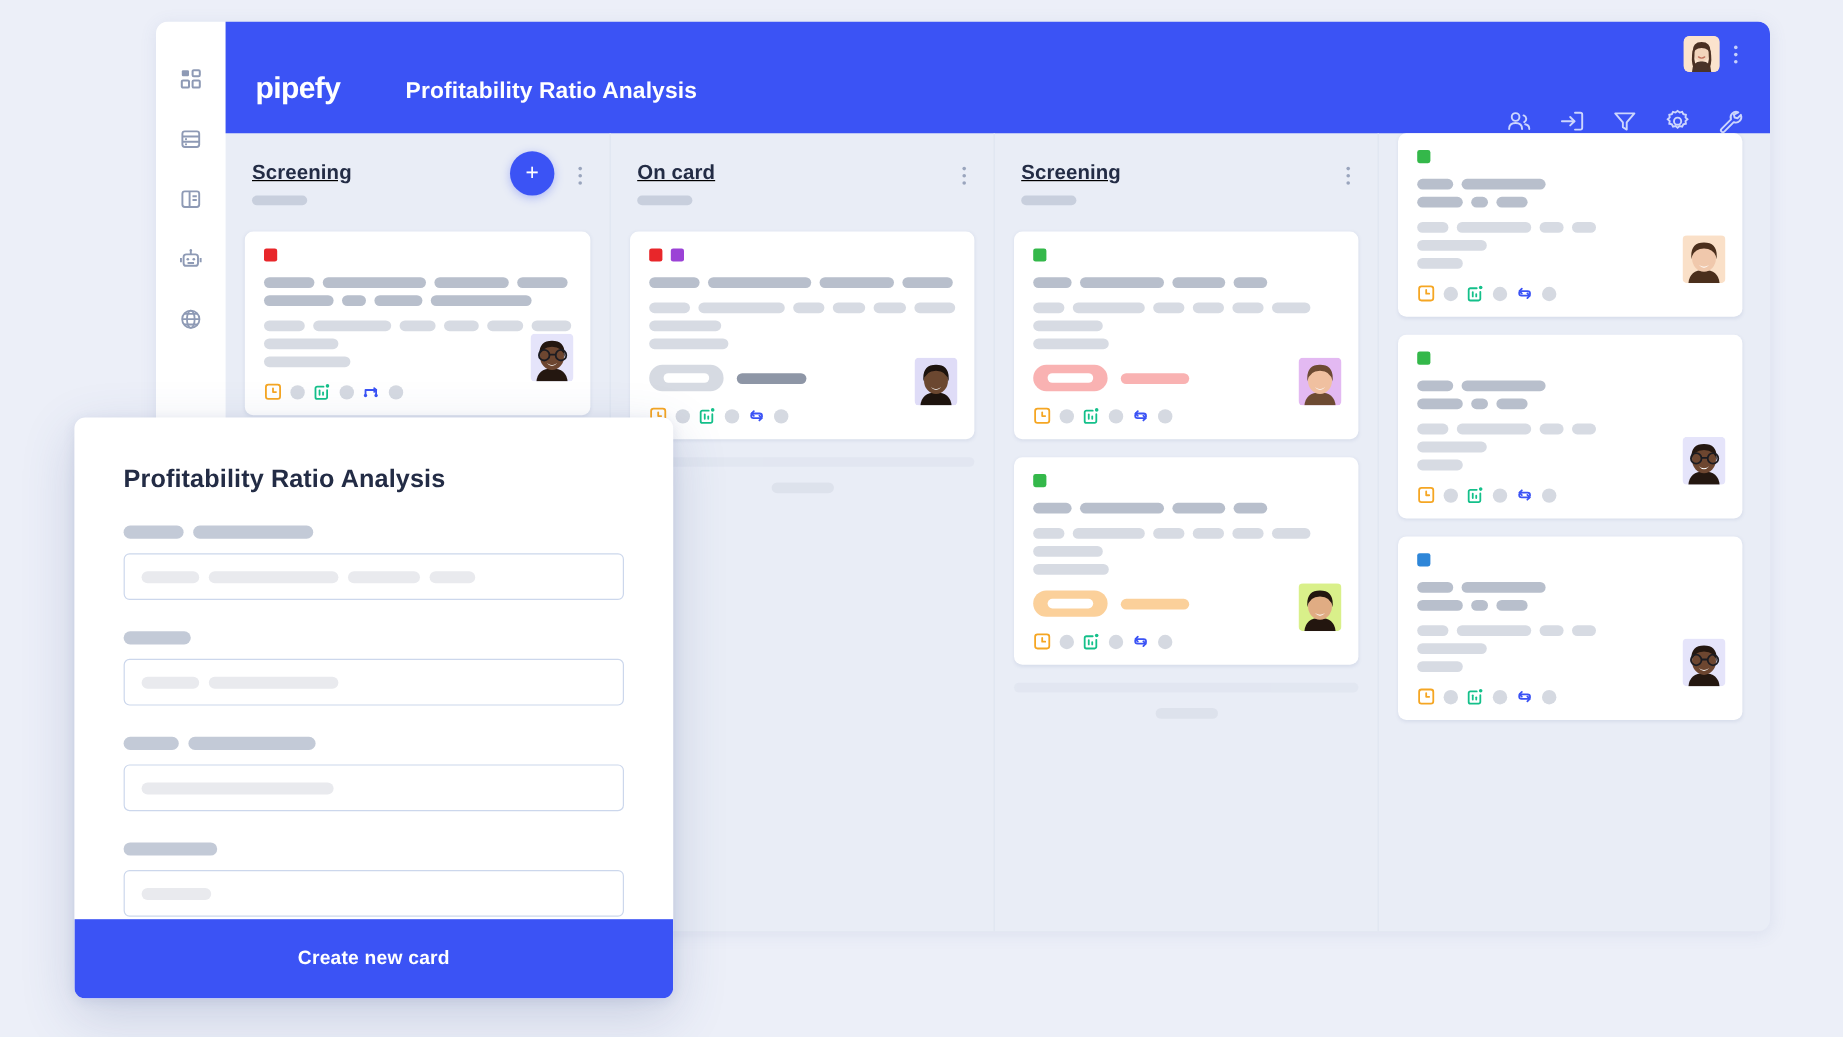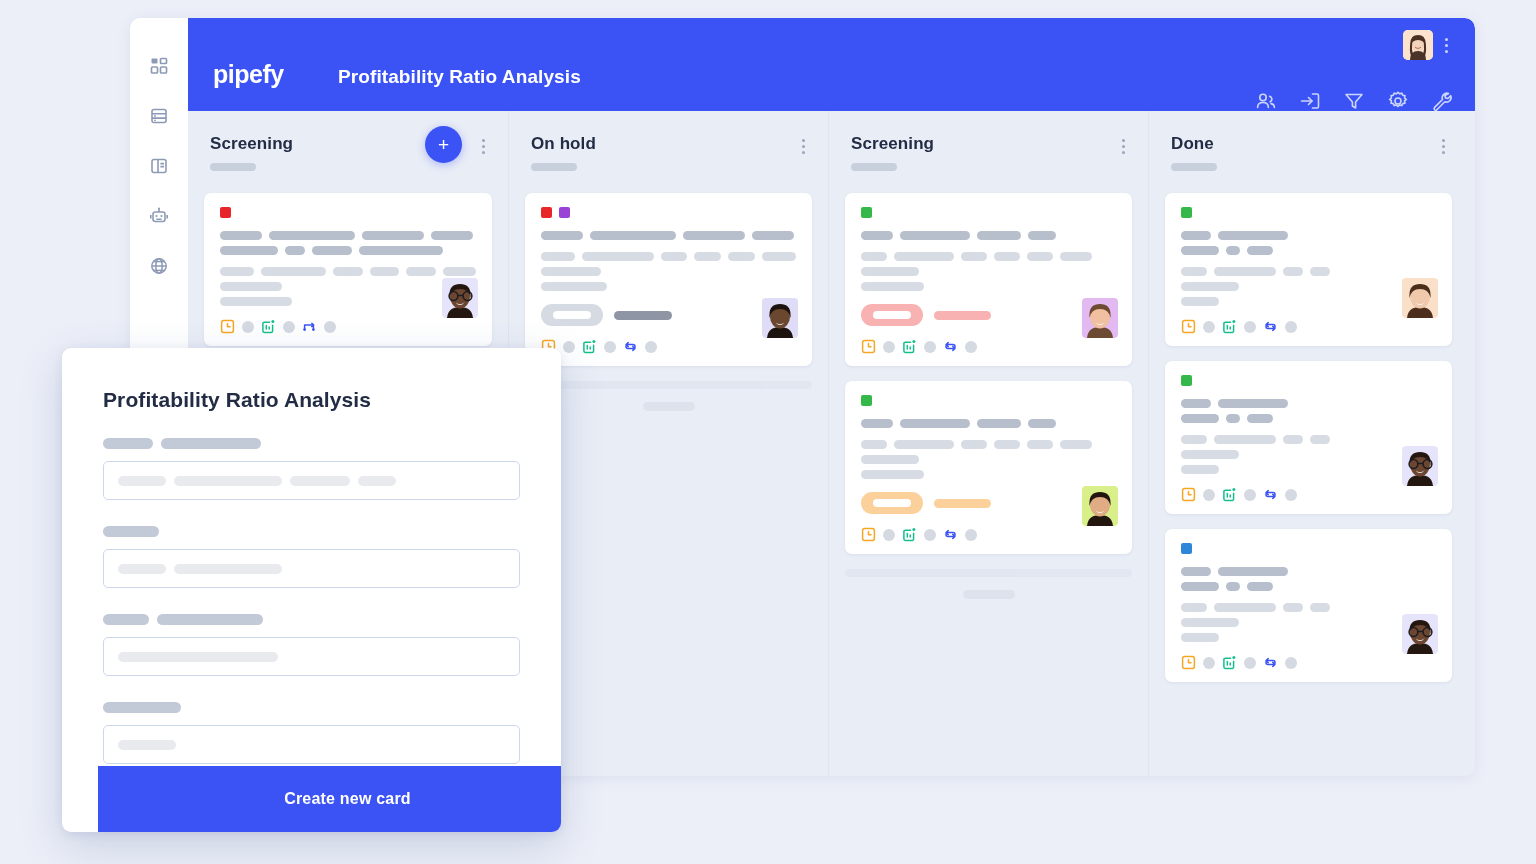--- a/index.html
+++ b/index.html
@@ -90,20 +90,21 @@
     width: 320px;
     padding: 0 0 0 0;
     position: relative;
     flex: none;
   }
   .column + .column { border-left: 1px solid #dfe5f1; }
   .col-head {
     padding: 23px 20px 0 22px;
     position: relative;
     height: 82px;
+    text-decoration: underline;
   }
   .col-title {
     font-size: 17px; font-weight: 700; color: #232c45;
     letter-spacing: .1px;
   }
   .col-sub {
     margin-top: 9px;
     width: 46px; height: 8px; border-radius: 4px;
     background: #c8cfdd;
   }
@@ -195,21 +196,20 @@
   }
   .field-input i { height: 10px; border-radius: 5px; background: #e9eaee; display: block; }
   #create-card-button {
     position: absolute; left: 0; bottom: 0;
     width: 100%; height: 66px;
     background: #3b53f5; color: #fff;
     border: none; cursor: pointer;
     font-size: 16px; font-weight: 700;
     font-family: "Liberation Sans", sans-serif;
     letter-spacing: .2px;
-    margin-left: 36px;
   }
 </style>
 </head>
 <body>
 
 <div id="app-frame">
 
   <nav id="sidebar">
     <div class="side-icon">
       <span>
@@ -411,21 +411,21 @@
                   <line x1="15.9" y1="17.6" x2="21.1" y2="17.6"></line>
                 </g>
                 <path d="M13.6 24.6 q4.4 3.4 8.8 0 q-4.4 5-8.8 0z" fill="#ffffff"></path>
               </svg>
             </span>
           </article>
         </div>
       </section>
       <section class="column">
         <div class="col-head">
-          <div class="col-title">On hold</div>
+          <div class="col-title">On card</div>
           <div class="col-sub"></div>
           <span class="col-kebab">
             <i></i>
             <i></i>
             <i></i>
           </span>
         </div>
         <div class="col-cards">
           <article class="card">
             <div class="labels">
@@ -652,29 +652,20 @@
               </svg>
             </span>
           </article>
         </div>
         <div class="ghost">
           <div class="g1"></div>
           <div class="g2"></div>
         </div>
       </section>
       <section class="column">
-        <div class="col-head">
-          <div class="col-title">Done</div>
-          <div class="col-sub"></div>
-          <span class="col-kebab">
-            <i></i>
-            <i></i>
-            <i></i>
-          </span>
-        </div>
         <div class="col-cards">
           <article class="card">
             <div class="labels">
               <span class="label-sq" style="background: rgb(52, 184, 74);"></span>
             </div>
             <div class="sk-row">
               <span class="sk" style="width: 30px;"></span>
               <span class="sk" style="width: 70px;"></span>
             </div>
             <div class="sk-row">

